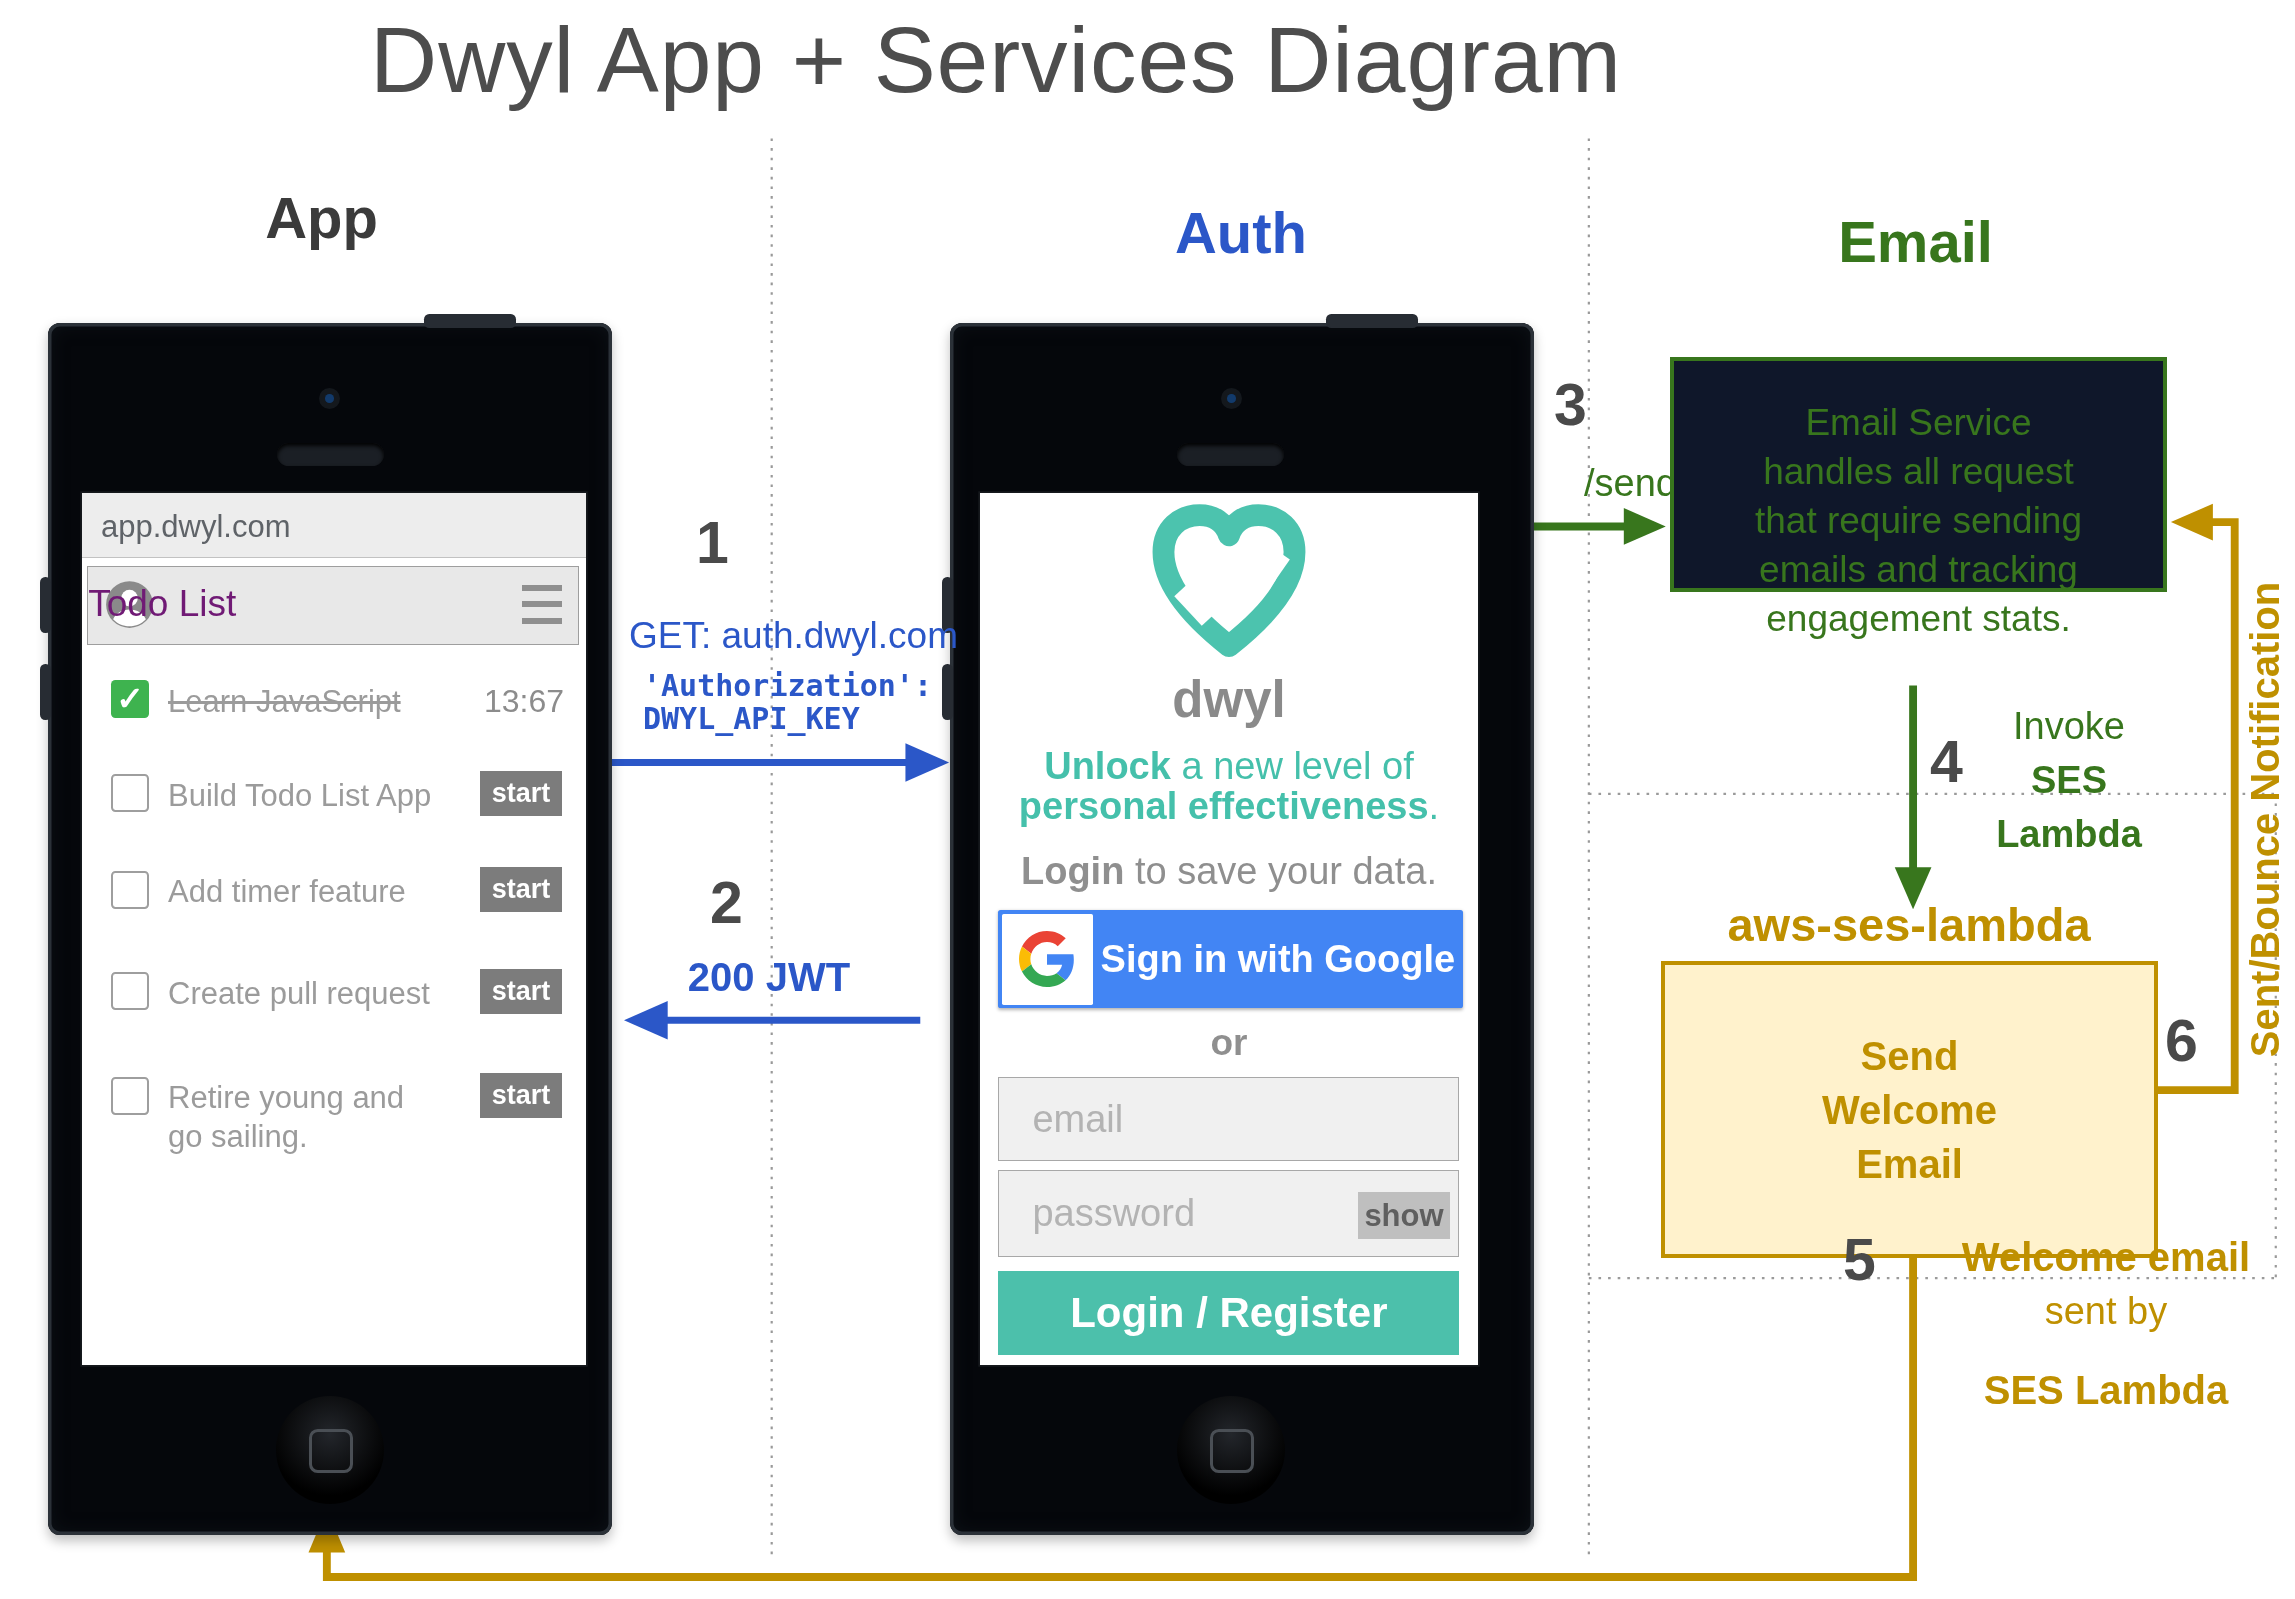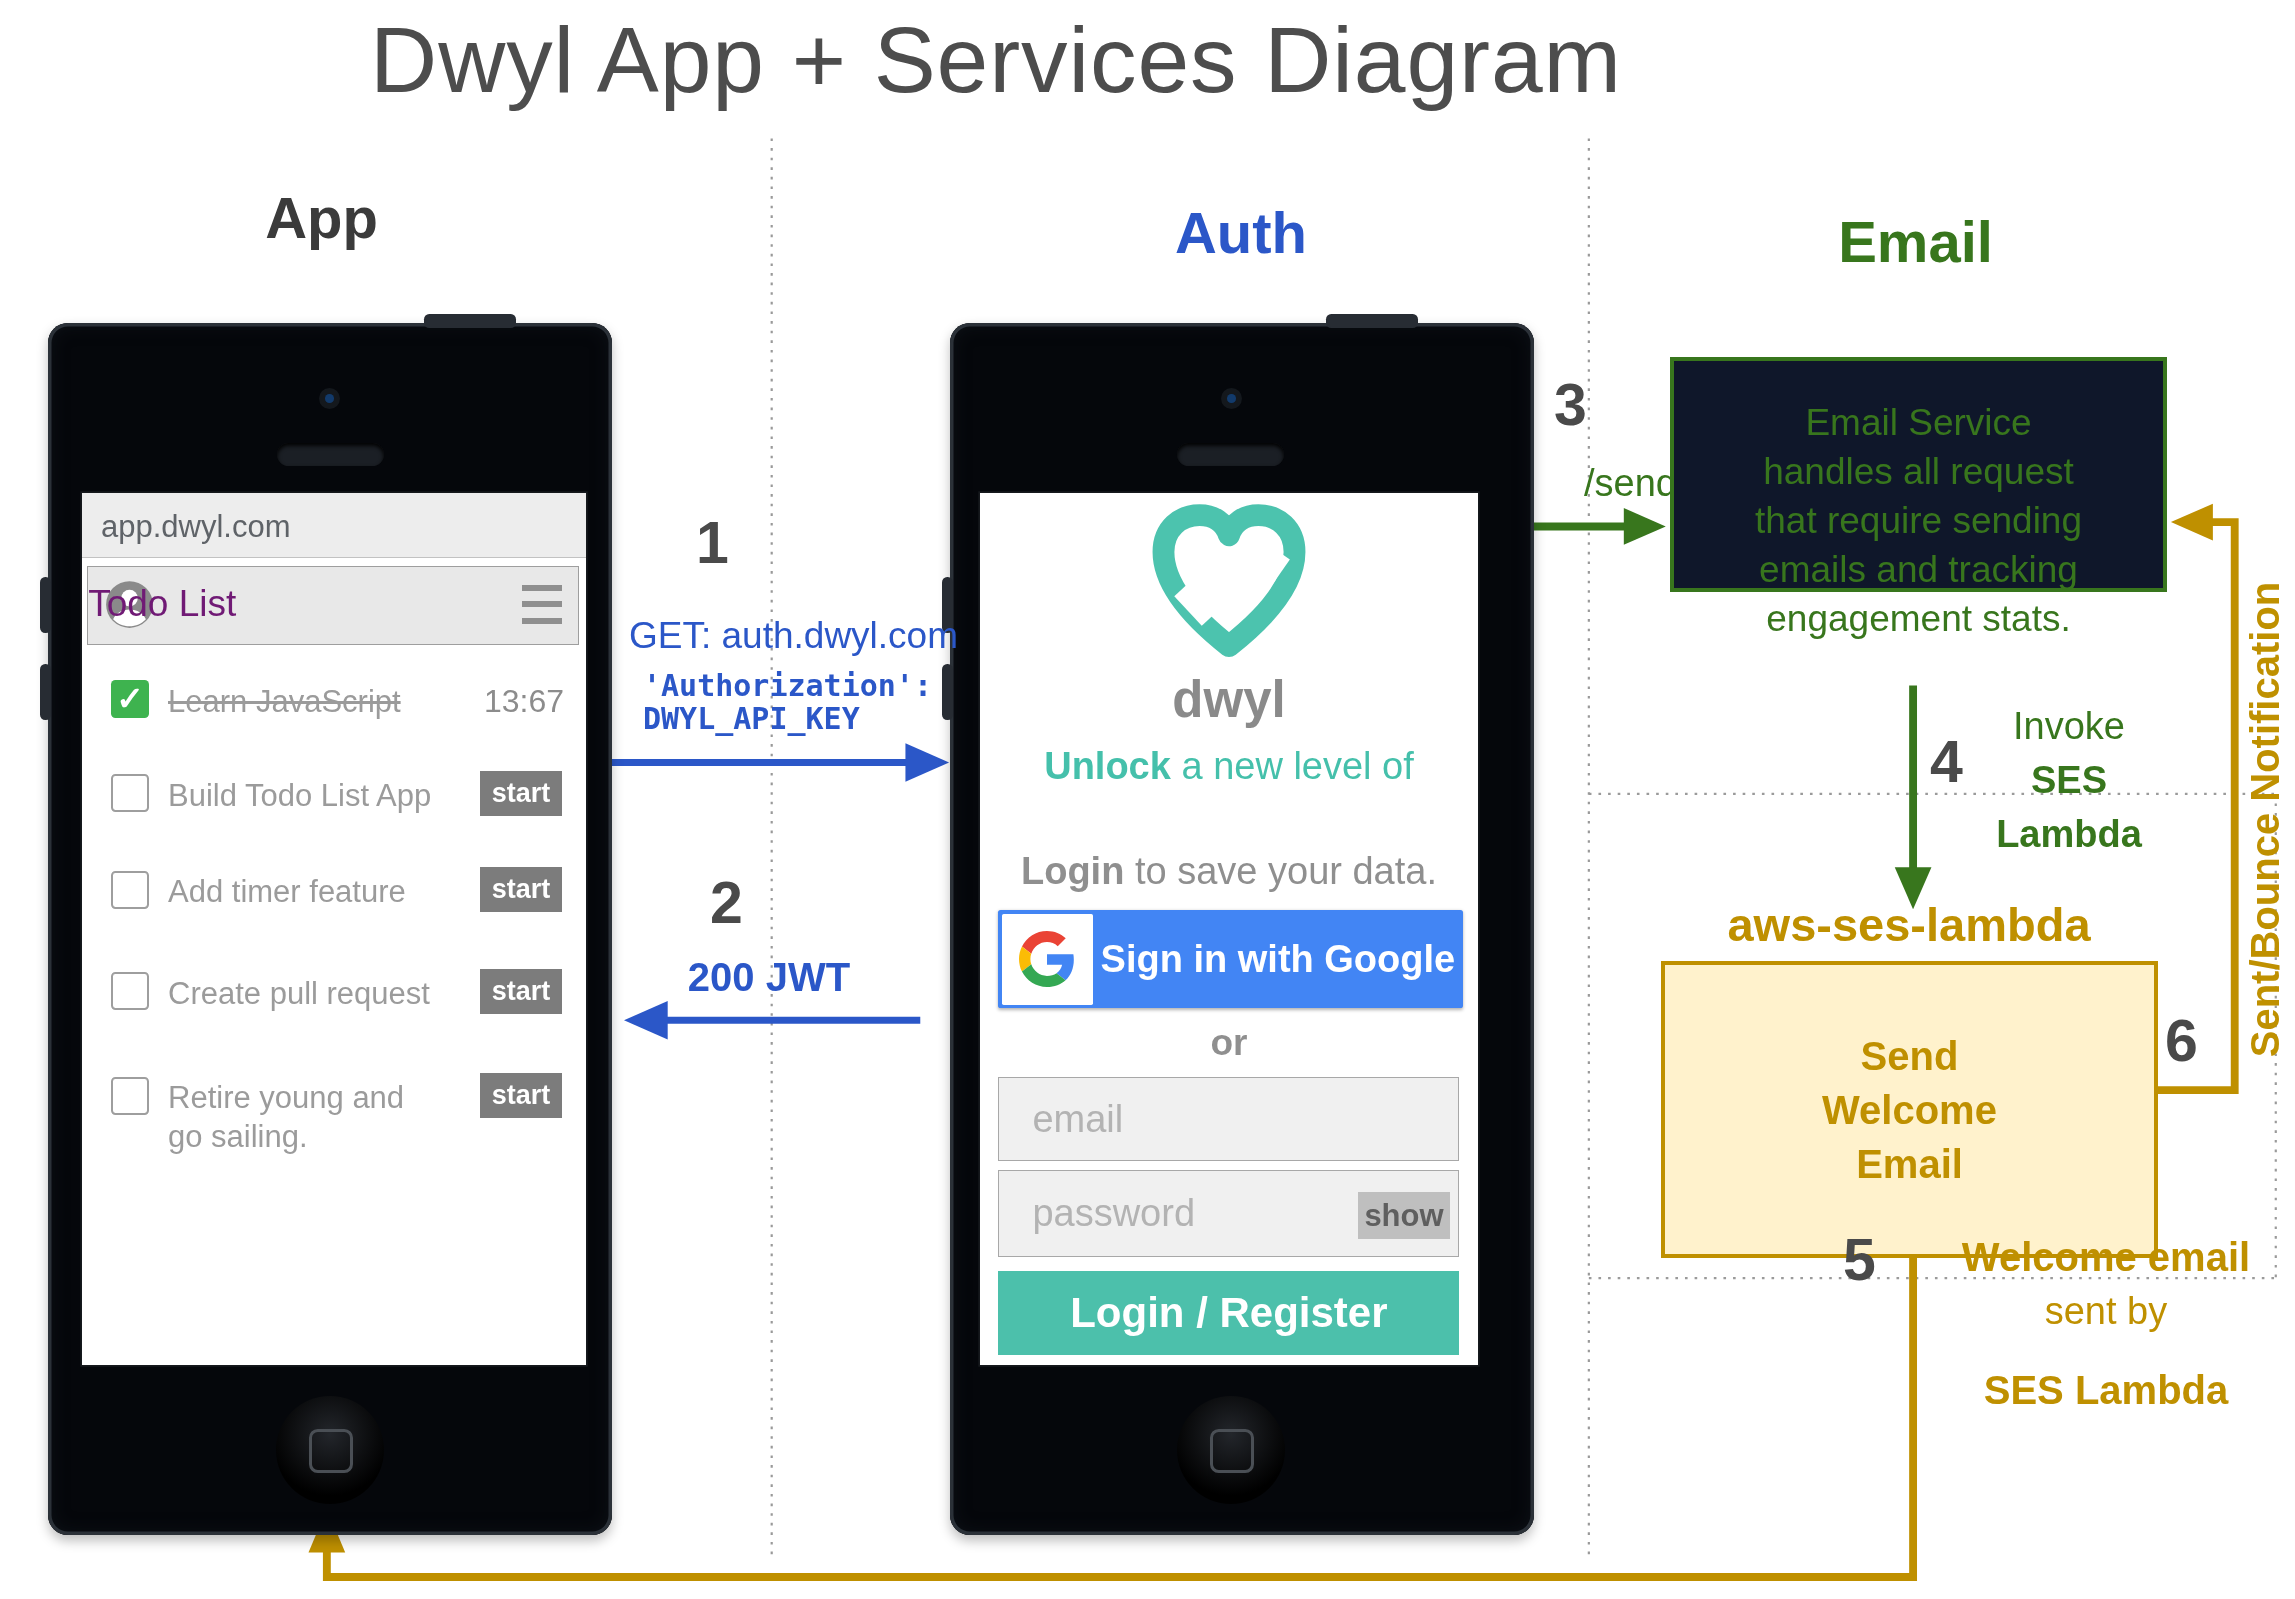--- a/index.html
+++ b/index.html
@@ -4,21 +4,21 @@
 <style>
   html,body{margin:0;padding:0;background:#ffffff;}
   body{width:2295px;height:1600px;position:relative;overflow:hidden;
        font-family:"Liberation Sans", sans-serif;}
   .abs{position:absolute;}
   .ctr{text-align:center;}
   
   .main-title{left:122px;top:7px;width:1748px;font-size:93px;color:#4d4d4d;text-align:center;letter-spacing:0.9px;}
   .sec-label{font-size:58px;font-weight:bold;}
   
-  .phone{position:absolute;width:564px;height:1212px;background:#05070b;border-radius:20px;
+  .phone{position:absolute;width:564px;height:1212px;background:#05070b;border-radius:12px;
          box-shadow:inset 0 0 0 3.5px #2b3138, inset 0 0 19px #10151b, 0 5.2px 12.2px rgba(0,0,0,.25);}
   .nub{position:absolute;background:#272c33;border-radius:5.2px;}
   .camera{position:absolute;width:21px;height:21px;border-radius:50%;background:#14181d;}
   .camera::after{content:"";position:absolute;left:6.1px;top:6.1px;width:8.7px;height:8.7px;border-radius:50%;background:#123a6b;}
   .speaker{position:absolute;width:107px;height:23px;border-radius:12.2px;background:#1b1f25;box-shadow:inset 0 2.6px 4.4px #000;}
   .scr{position:absolute;background:#ffffff;box-shadow:0 0 0 1.7px #16191d;}
   .home{position:absolute;width:108px;height:108px;border-radius:50%;
         background:radial-gradient(circle at 50% 35%,#23262b,#000 70%);}
   .home::after{content:"";position:absolute;left:33px;top:33px;width:38px;height:38px;border:3.5px solid #4a4f55;border-radius:8.7px;}
   
@@ -181,20 +181,23 @@
     <svg class="abs" style="left:164px;top:7px;" width="170" height="168" viewBox="0 0 100 100">
       <path d="M50,87 C22,65 11,47 11,31 C11,17 21,9 32.5,9 C41,9 47.5,13.5 50,21 C52.5,13.5 59,9 67.5,9 C79,9 89,17 89,31 C89,47 78,65 50,87 Z" fill="none" stroke="#4cc3ae" stroke-width="13" stroke-linejoin="round"></path>
       <rect x="18" y="57" width="24" height="11" fill="#ffffff" transform="rotate(47 30 62)"></rect>
       <rect x="64" y="36" width="22" height="11" fill="#ffffff" transform="rotate(-55 75 41)"></rect>
     </svg>
     <div class="abs dwyl-word ctr" style="left:0;top:177px;width:100%;">dwyl</div>
 
     <div class="abs tagline ctr teal" style="top:252px;">
       <b>Unlock</b><span> a new level of</span>
     </div>
+    <div class="abs tagline ctr teal" style="top:292px;">
+      <b>personal effectiveness</b><span>.</span>
+    </div>
     <div class="abs loginline ctr" style="top:357px;">
       <b>Login</b><span> to save your data.</span>
     </div>
 
     <div class="abs gbtn">
       <div class="gbox">
         <svg style="position:absolute;left:17.5px;top:17.5px;" width="56" height="56" viewBox="0 0 48 48">
           <path fill="#EA4335" d="M24 9.5c3.54 0 6.71 1.22 9.21 3.6l6.85-6.85C35.9 2.38 30.47 0 24 0 14.62 0 6.51 5.38 2.56 13.22l7.98 6.19C12.43 13.72 17.74 9.5 24 9.5z"></path>
           <path fill="#4285F4" d="M46.98 24.55c0-1.57-.15-3.09-.38-4.55H24v9.02h12.94c-.58 2.96-2.26 5.48-4.78 7.18l7.73 6c4.51-4.18 7.09-10.36 7.09-17.65z"></path>
           <path fill="#FBBC05" d="M10.53 28.59c-.48-1.45-.76-2.99-.76-4.59s.27-3.14.76-4.59l-7.98-6.19C.92 16.46 0 20.12 0 24c0 3.88.92 7.54 2.56 10.78l7.97-6.19z"></path>

